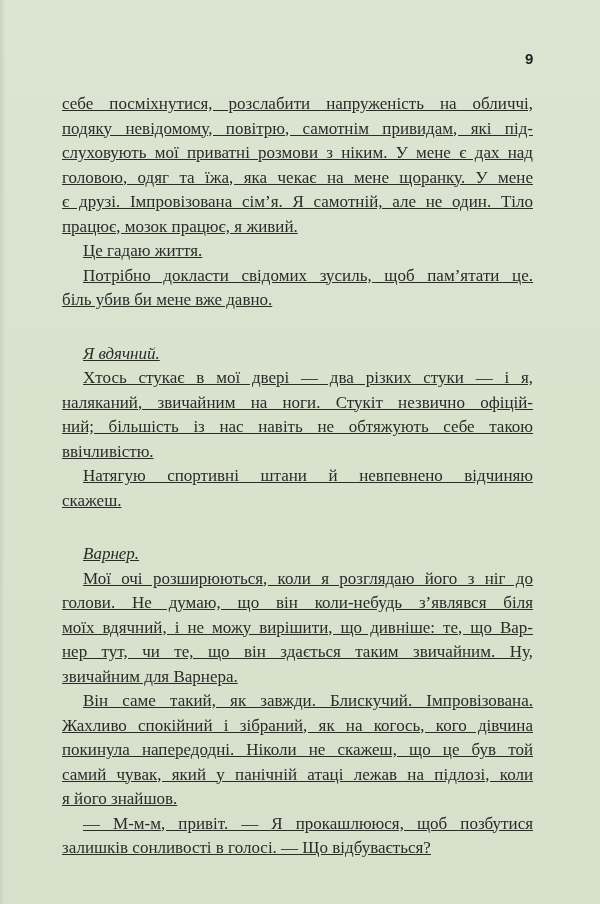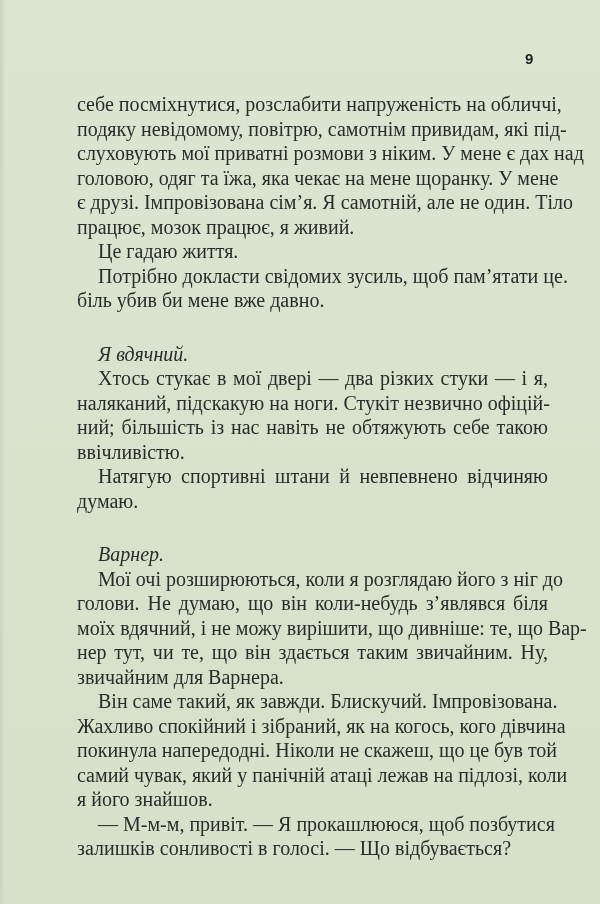--- a/index.html
+++ b/index.html
@@ -13,22 +13,22 @@
   .page-edge {
     position:absolute; left:0; top:0; width:5px; height:904px;
     background: linear-gradient(90deg, #c9d3bf 0%, #d8e2cd 100%);
   }
   .page-number {
     position:absolute; left:525px; top:50px;
     font-family: "Liberation Sans", "DejaVu Sans", sans-serif;
     font-weight:bold; font-size:15px; color:#1e1e1e;
   }
   .text {
-    position:absolute; left:77px; top:92px; width:471px;
-    font-size:20px; line-height:24.5px;
+    position:absolute; left:62px; top:92px; width:471px;
+    font-size:17px; line-height:24.5px;text-decoration:underline;
   }
   .line { display:block; white-space:nowrap; text-align:justify; text-align-last:justify; height:24.5px; }
   .line.last { text-align-last:left; }
   .line.indent { padding-left:21px; }
   .line.italic { font-style:italic;margin-top:29px; }
 </style>
 </head>
 <body>
 
 <div class="page-edge"></div>
@@ -39,25 +39,25 @@
   <span class="line">подяку невідомому, повітрю, самотнім привидам, які під-</span>
   <span class="line">слуховують мої приватні розмови з ніким. У мене є дах над</span>
   <span class="line">головою, одяг та їжа, яка чекає на мене щоранку. У мене</span>
   <span class="line">є друзі. Імпровізована сім’я. Я самотній, але не один. Тіло</span>
   <span class="line last">працює, мозок працює, я живий.</span>
   <span class="line indent last">Це гадаю життя.</span>
   <span class="line indent">Потрібно докласти свідомих зусиль, щоб пам’ятати це.</span>
   <span class="line last">біль убив би мене вже давно.</span>
   <span class="line indent last italic">Я вдячний.</span>
   <span class="line indent">Хтось стукає в мої двері — два різких стуки — і я,</span>
-  <span class="line">наляканий, підскакую на ноги. Стукіт незвично офіцій-</span>
+  <span class="line">наляканий, звичайним на ноги. Стукіт незвично офіцій-</span>
   <span class="line">ний; більшість із нас навіть не обтяжують себе такою</span>
   <span class="line last">ввічливістю.</span>
   <span class="line indent">Натягую спортивні штани й невпевнено відчиняю</span>
-  <span class="line last">думаю.</span>
+  <span class="line last">скажеш.</span>
   <span class="line indent last italic">Варнер.</span>
   <span class="line indent">Мої очі розширюються, коли я розглядаю його з ніг до</span>
   <span class="line">голови. Не думаю, що він коли-небудь з’являвся біля</span>
   <span class="line">моїх вдячний, і не можу вирішити, що дивніше: те, що Вар-</span>
   <span class="line">нер тут, чи те, що він здається таким звичайним. Ну,</span>
   <span class="line last">звичайним для Варнера.</span>
   <span class="line indent">Він саме такий, як завжди. Блискучий. Імпровізована.</span>
   <span class="line">Жахливо спокійний і зібраний, як на когось, кого дівчина</span>
   <span class="line">покинула напередодні. Ніколи не скажеш, що це був той</span>
   <span class="line">самий чувак, який у панічній атаці лежав на підлозі, коли</span>

